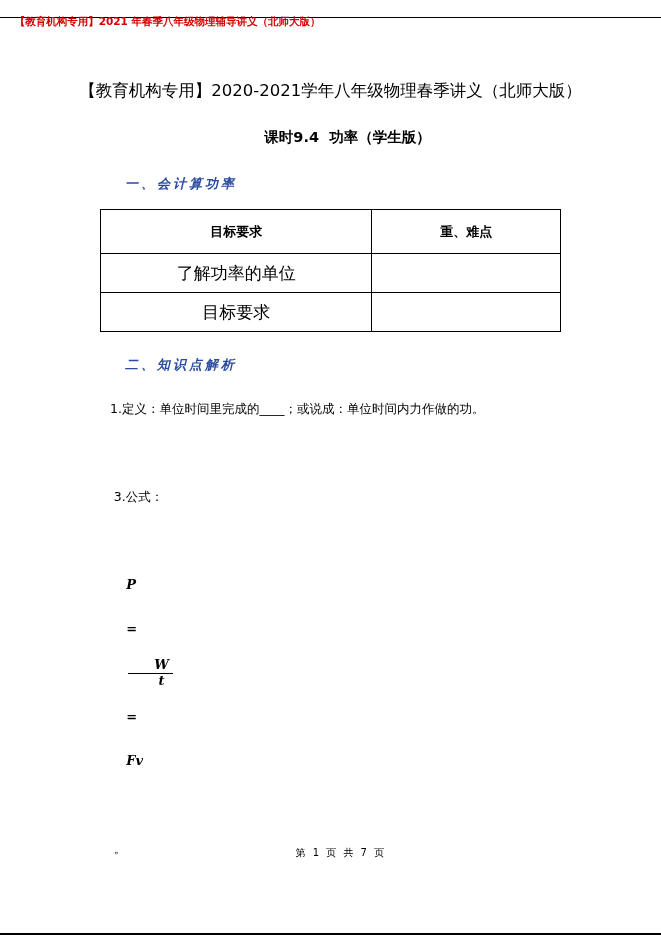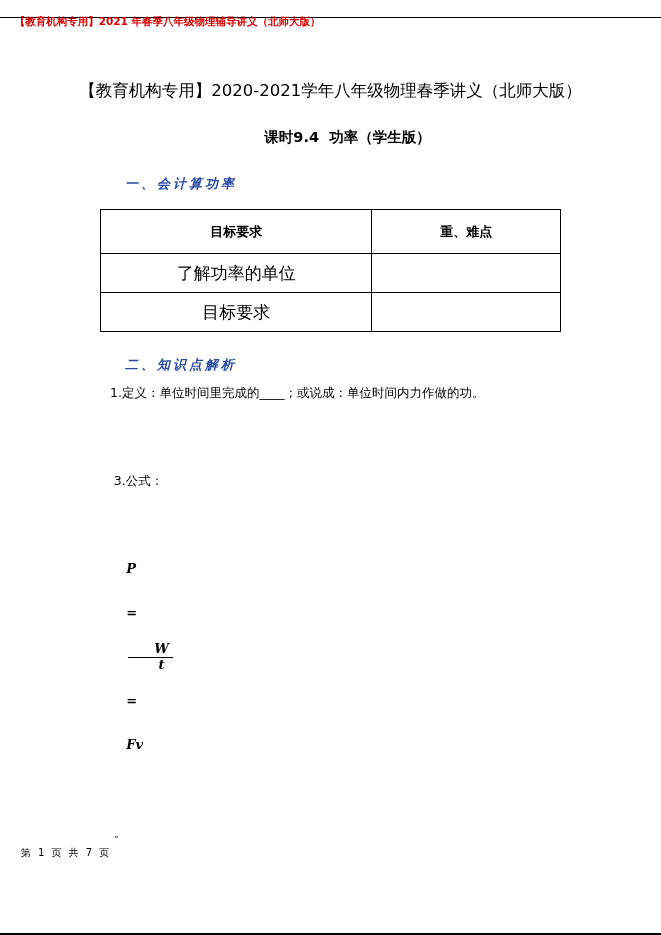--- a/index.html
+++ b/index.html
@@ -61,21 +61,21 @@
   }
   table.goals th, table.goals td { border:1.5px solid #000; }
   table.goals th { height:44px; font-size:13px; font-weight:bold; }
   table.goals td { height:39px; font-size:17px; font-weight:normal; }
   .body-text {
     font-size:12.5px;
     line-height:29px;
     white-space:pre-wrap;
   }
   .indent { text-indent:20px; }
-  .p1 { margin-top:4px; }
+  .p1 { margin-top:20px; }
   .p2 { margin-top:8px; }
   .p3 { margin-top:8px; line-height:44px; text-indent:22px; }
   .math {
     font-family:"DejaVu Serif", serif;
     font-style:italic;
     font-weight:bold;
     font-size:13px;
   }
   .frac {
     display:inline-flex;
@@ -83,21 +83,21 @@
     vertical-align:middle;
     text-align:center;
     line-height:1.15;
     margin:0 2px;
   }
   .frac .num { border-bottom:1.5px solid #000; padding:0 4px; }
   .footer {
     position:absolute;
     left:0; right:0;
     bottom:62px;
-    text-align:left;
+    text-align:center;
     font-size:10px;
     letter-spacing:2px;
     white-space:pre-wrap;
   }
 </style>
 </head>
 <body>
 
 <div class="page">
 

